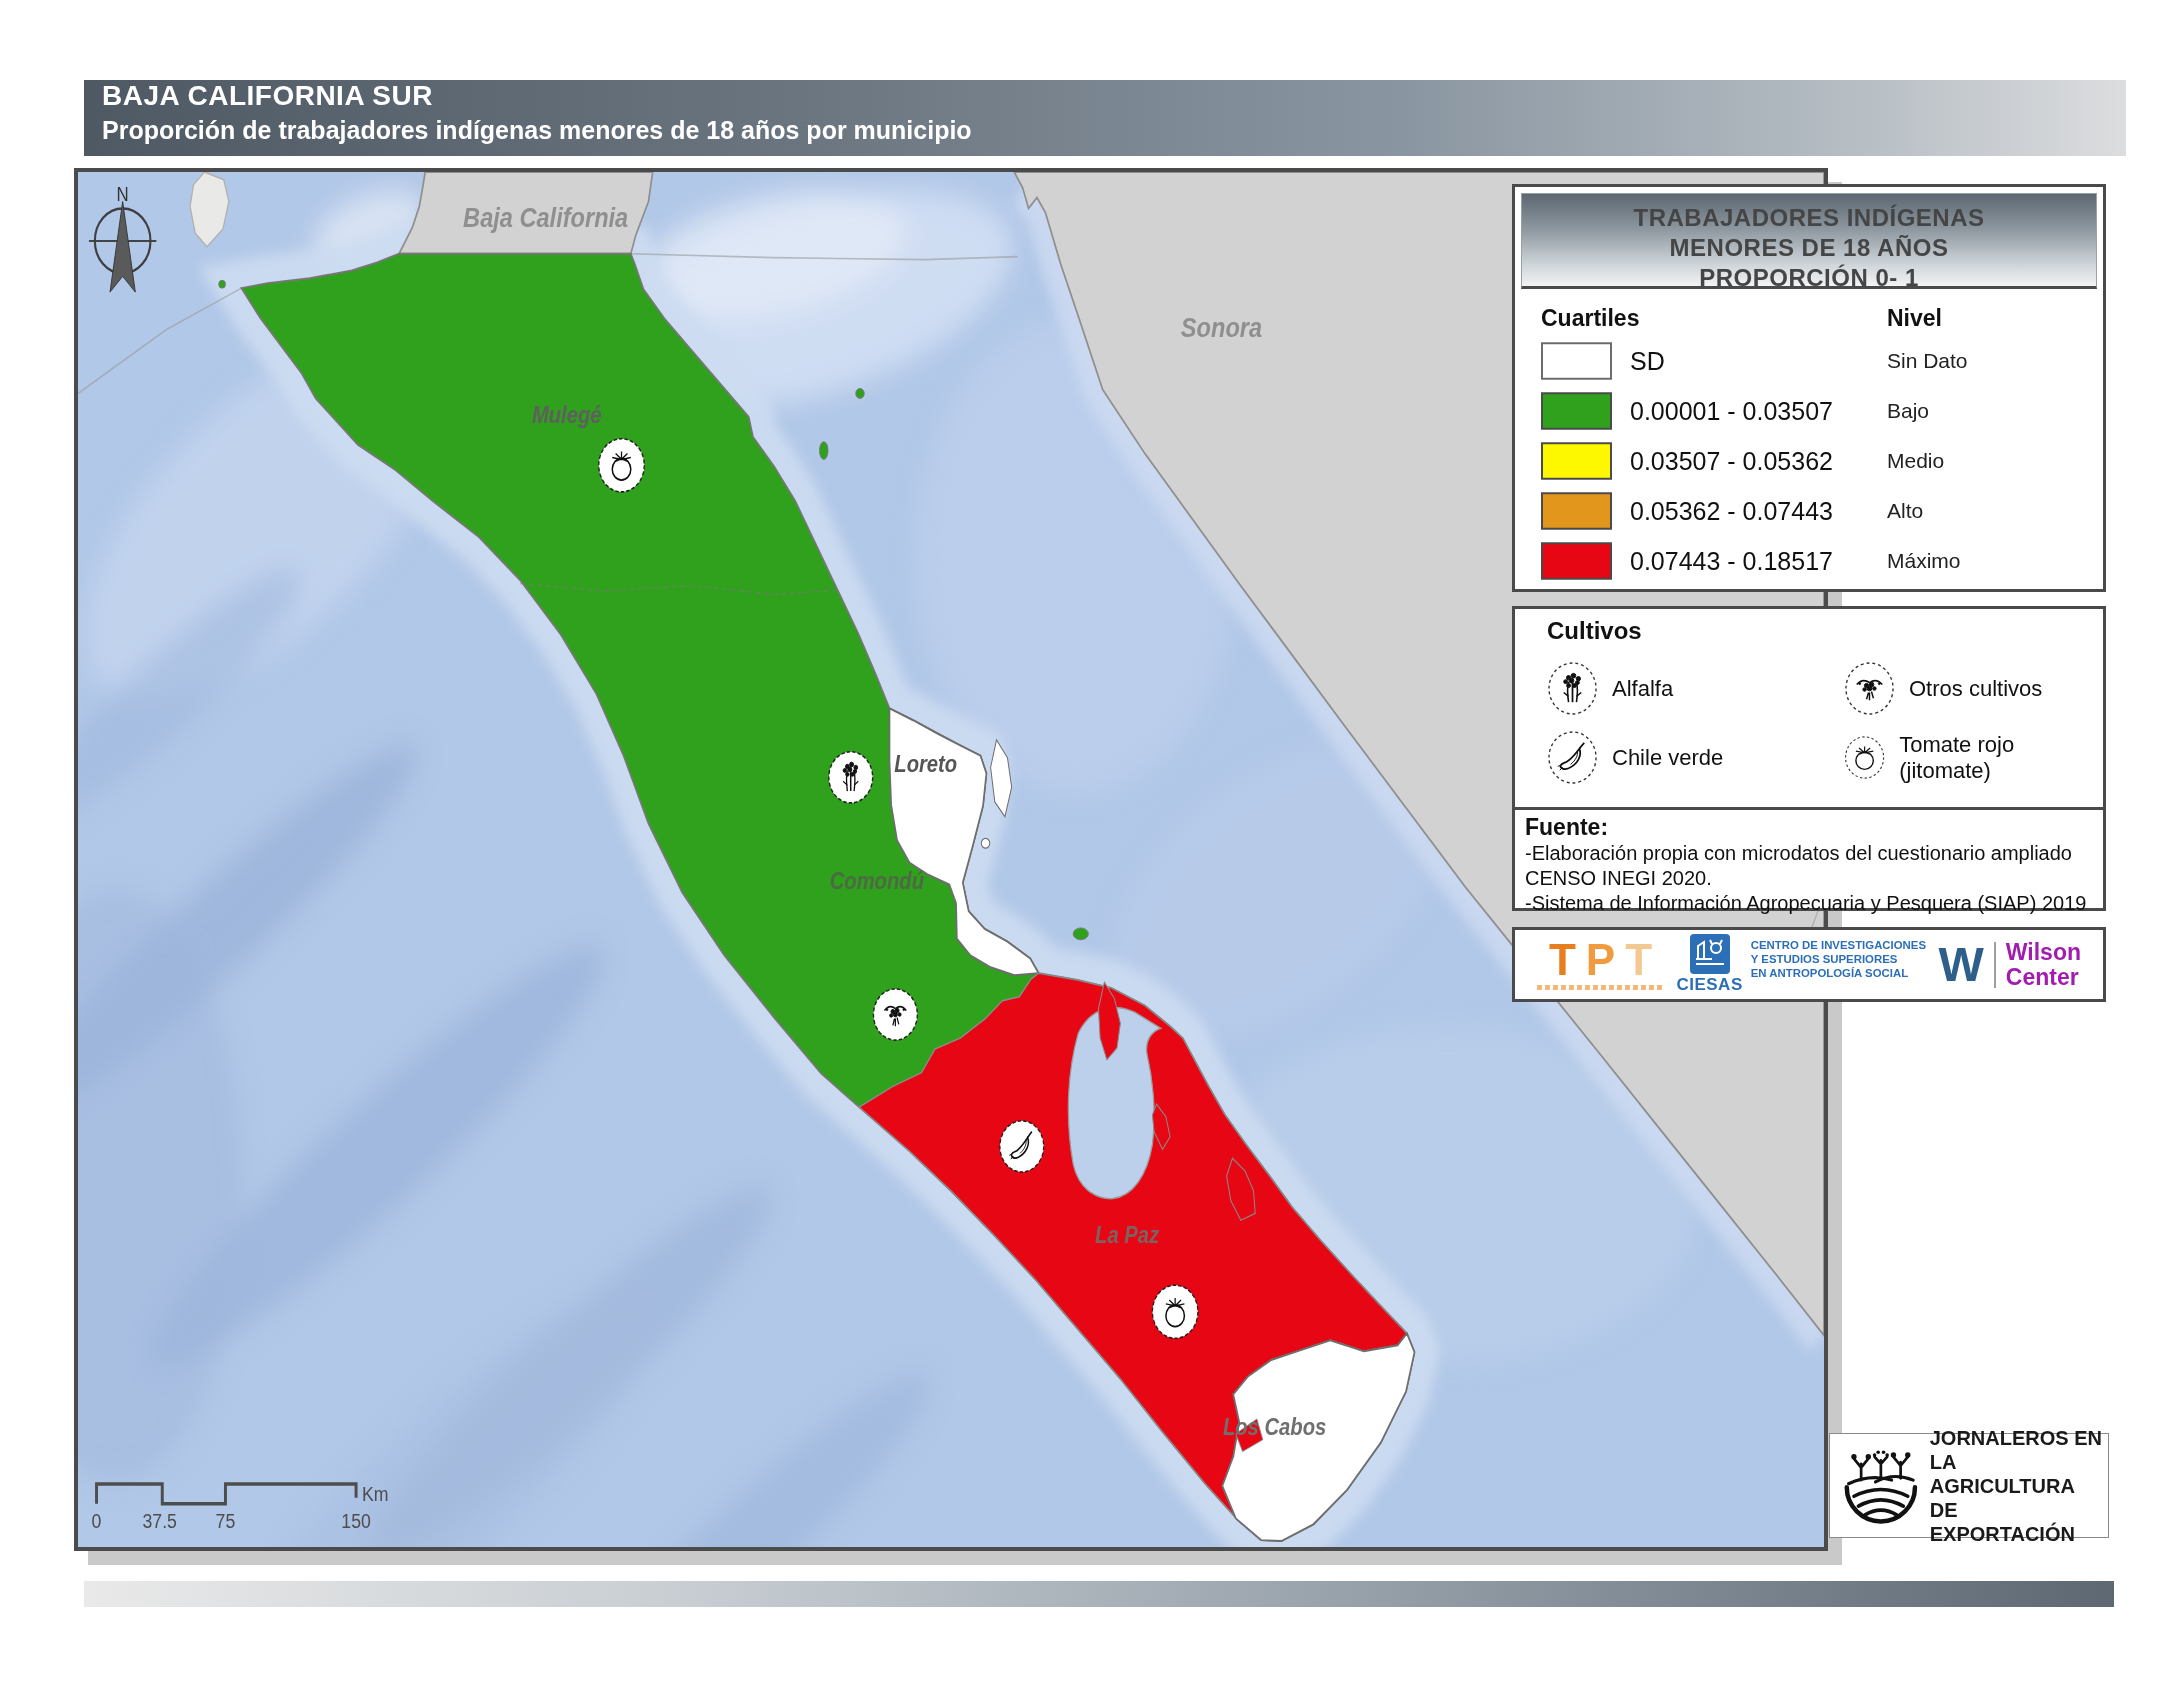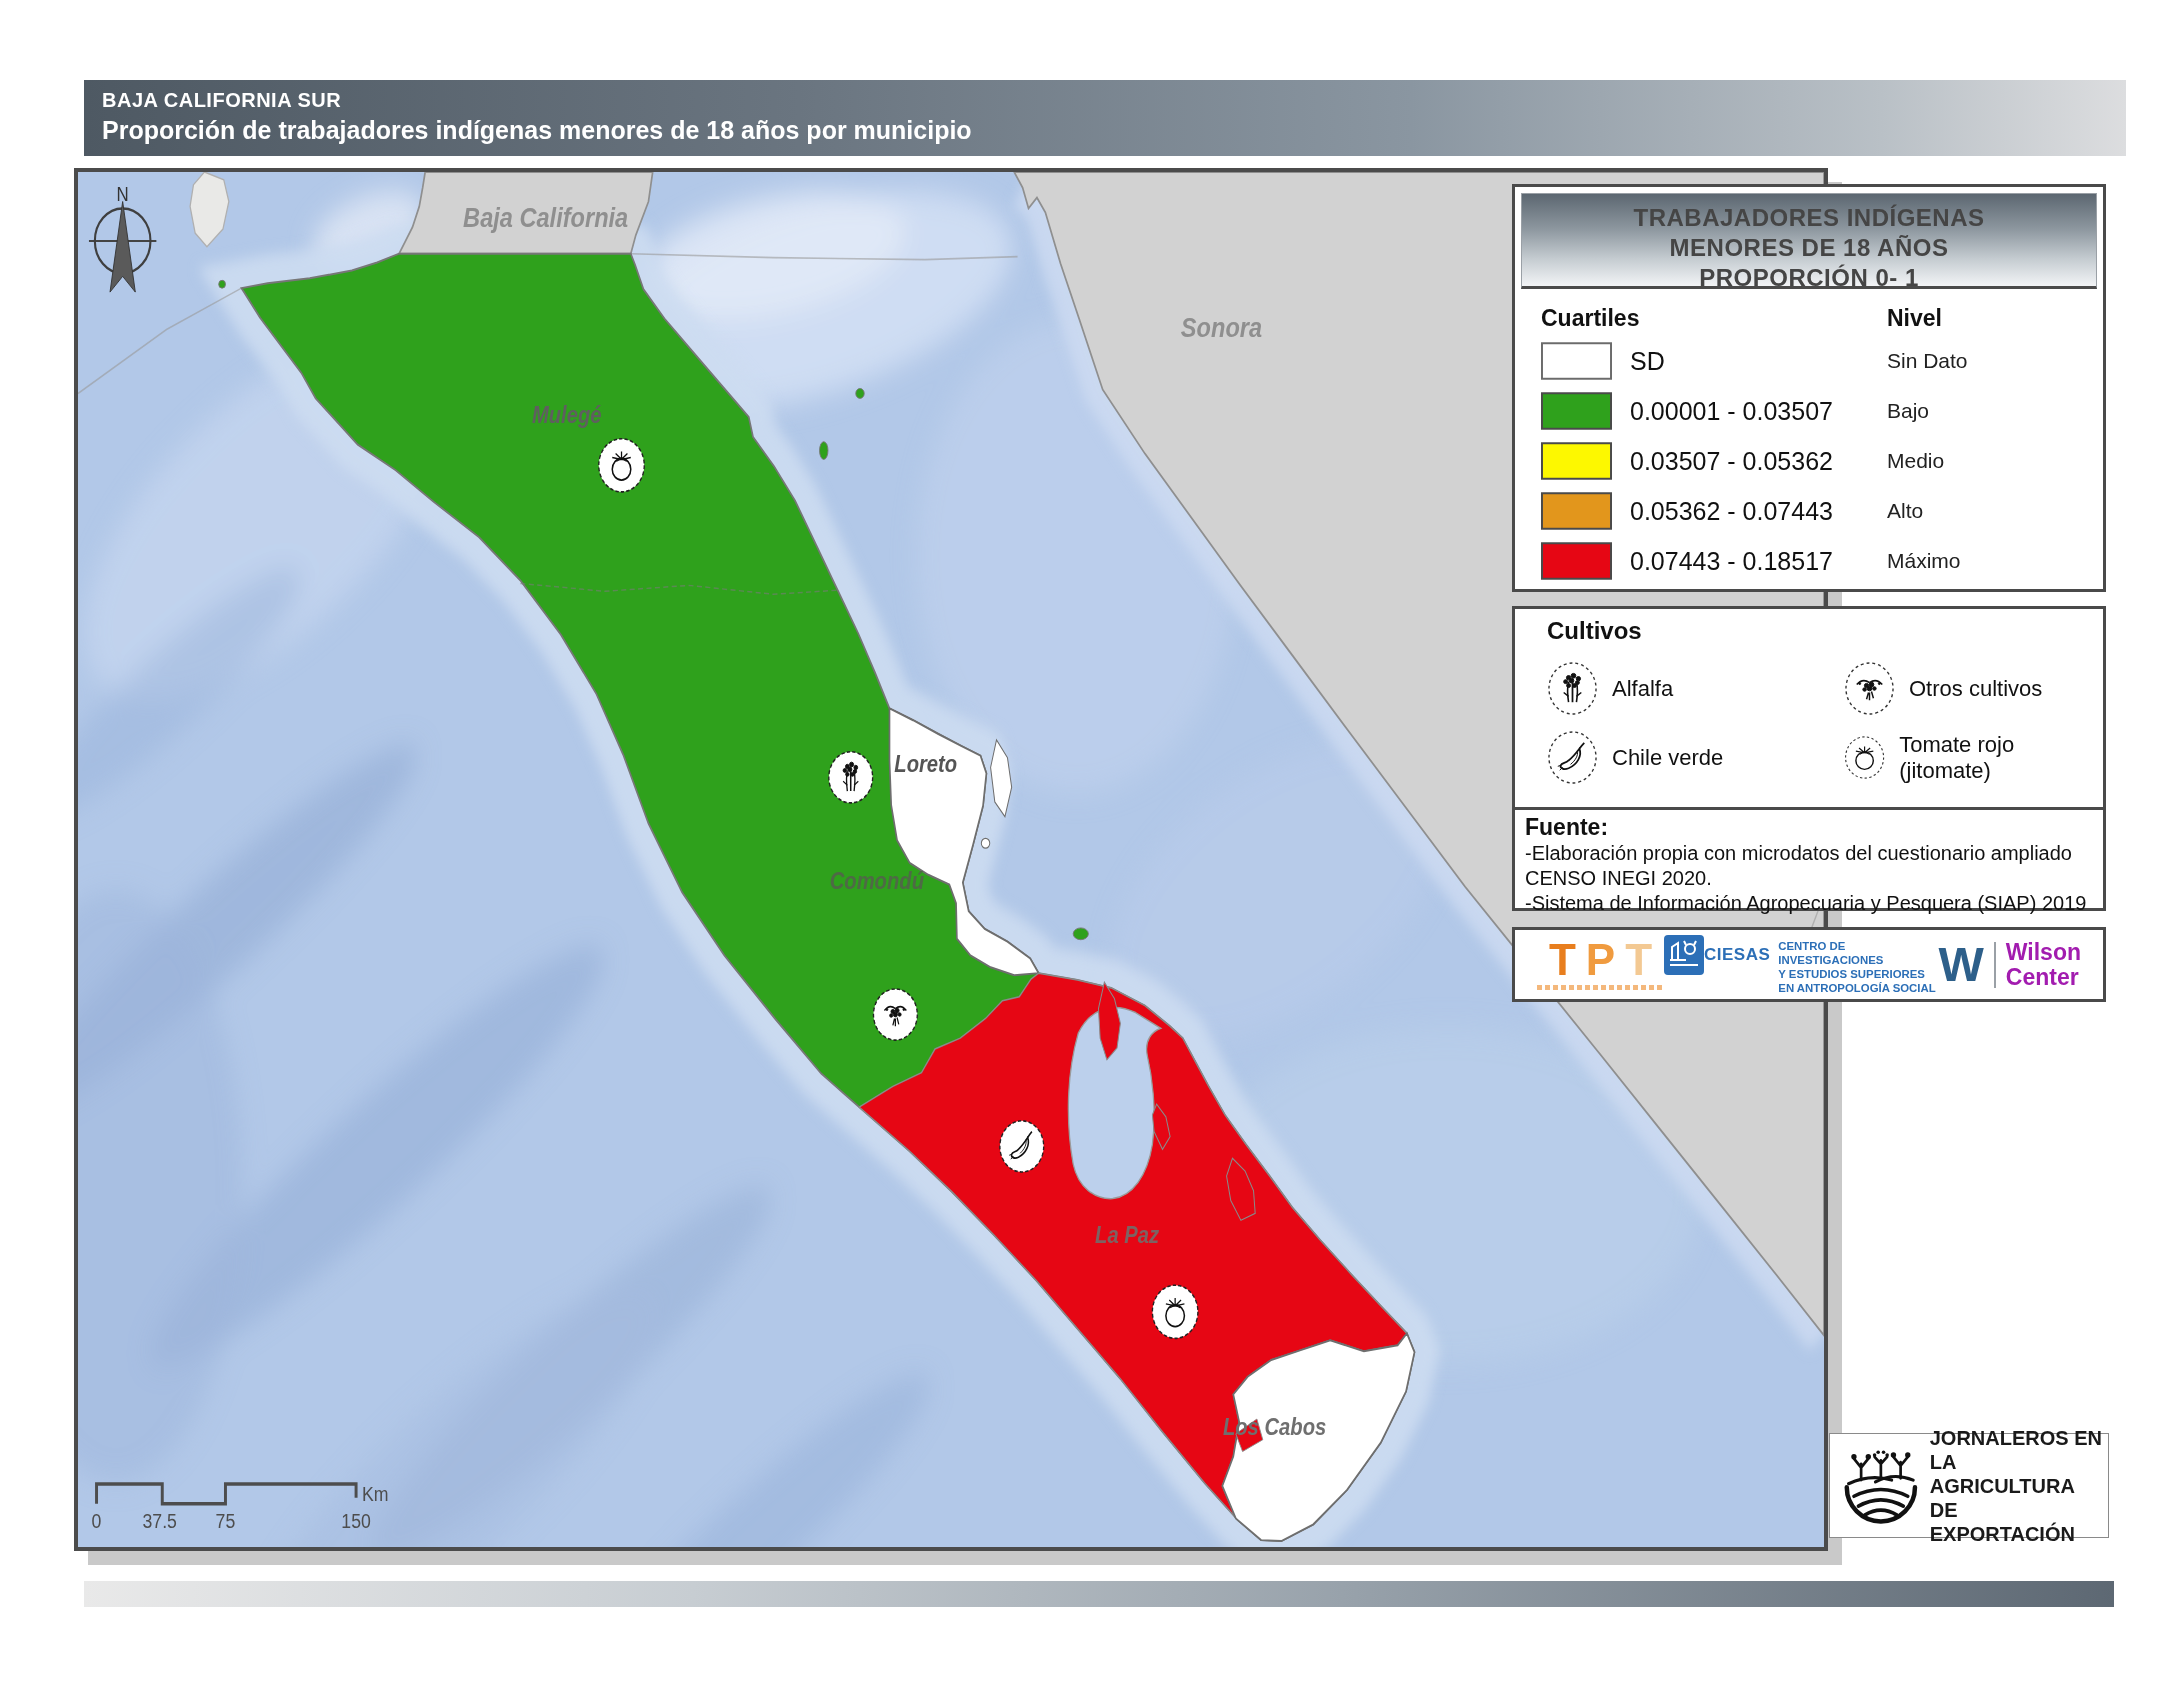--- a/index.html
+++ b/index.html
@@ -1,20 +1,20 @@
 <!DOCTYPE html>
 <html><head>
 <meta charset="utf-8">
 <style>
   html,body{margin:0;padding:0;background:#ffffff;}
   body{width:2178px;height:1683px;position:relative;font-family:"Liberation Sans",sans-serif;overflow:hidden;}
   .titlebar{position:absolute;left:84px;top:80px;width:2042px;height:76px;
     background:linear-gradient(90deg,#4e5963 0%,#6a7580 35%,#8a96a1 65%,#b9c0c6 88%,#dcdddf 100%);
     color:#ffffff;padding-left:18px;box-sizing:border-box;}
-  .titlebar .t1{font-size:20px;font-weight:bold;letter-spacing:0.5px;margin-top:9px;}
+  .titlebar .t1{font-size:28px;font-weight:bold;letter-spacing:0.5px;}
   .titlebar .t2{font-size:25px;font-weight:bold;margin-top:4px;}
   .mapframe{position:absolute;left:74px;top:168px;width:1754px;height:1383px;
     border:4px solid #4b4b4b;box-sizing:border-box;background:#be185d;
     box-shadow:14px 14px 0 #c9c9c9;text-decoration:underline;}
   .mapframe svg{display:block;width:100%;height:100%;}
   .bottombar{position:absolute;left:84px;top:1581px;width:2030px;height:26px;
     background:linear-gradient(90deg,#e9e9e9 0%,#c7cdd2 30%,#98a2ab 62%,#5d6873 100%);}
   
   .lbox{position:absolute;left:1512px;width:594px;background:#ffffff;border:3px solid #4a4a4a;box-sizing:border-box;}
   .lbox1{top:184px;height:408px;padding:6px;}
@@ -35,21 +35,21 @@
   .fline{font-size:20px;color:#111;line-height:25px;}
   .ftitle{font-size:23px;font-weight:bold;color:#111;line-height:27px;}
   .lbox4{top:927px;height:75px;display:flex;align-items:center;justify-content:space-between;padding:0 22px;box-sizing:border-box;}
   
   .tpt{display:flex;flex-direction:column;align-items:center;}
   .tptletters{display:flex;gap:10px;font-weight:900;font-size:44px;line-height:40px;}
   .tpt .l1{color:#e87e1e;} .tpt .l2{color:#f09b3f;} .tpt .l3{color:#f3c993;}
   .tpttag{width:127px;height:5px;margin-top:5px;opacity:.75;
     background:repeating-linear-gradient(90deg,#f0a050 0 5px,transparent 5px 8px);}
   .ciesas{display:flex;align-items:flex-start;gap:8px;}
-  .ciesas .left{display:flex;flex-direction:row;align-items:center;}
+  .ciesas .left{display:flex;flex-direction:column;align-items:center;}
   .ciesasname{font-size:17px;font-weight:800;color:#2c6fb7;letter-spacing:0.5px;margin-top:1px;}
   .ciesastxt{font-size:11.4px;font-weight:700;color:#2c6fb7;line-height:14px;margin-top:4px;}
   .wilson{display:flex;align-items:center;}
   .wilson .w{font-size:48px;font-weight:900;color:#2d5f8a;line-height:44px;}
   .wilson .bar{width:2px;height:46px;background:#9aa0a6;margin:0 10px;}
   .wilson .txt{font-size:23px;font-weight:800;color:#a21caf;line-height:25px;}
   .jorna{position:absolute;left:1829px;top:1433px;width:280px;height:105px;background:#ffffff;
     border:1px solid #8a8a8a;box-sizing:border-box;display:flex;align-items:center;padding:17px 6px;}
   .jornatxt{font-size:20px;font-weight:600;color:#1a1a1a;line-height:24px;margin-left:4px;}
 </style>

